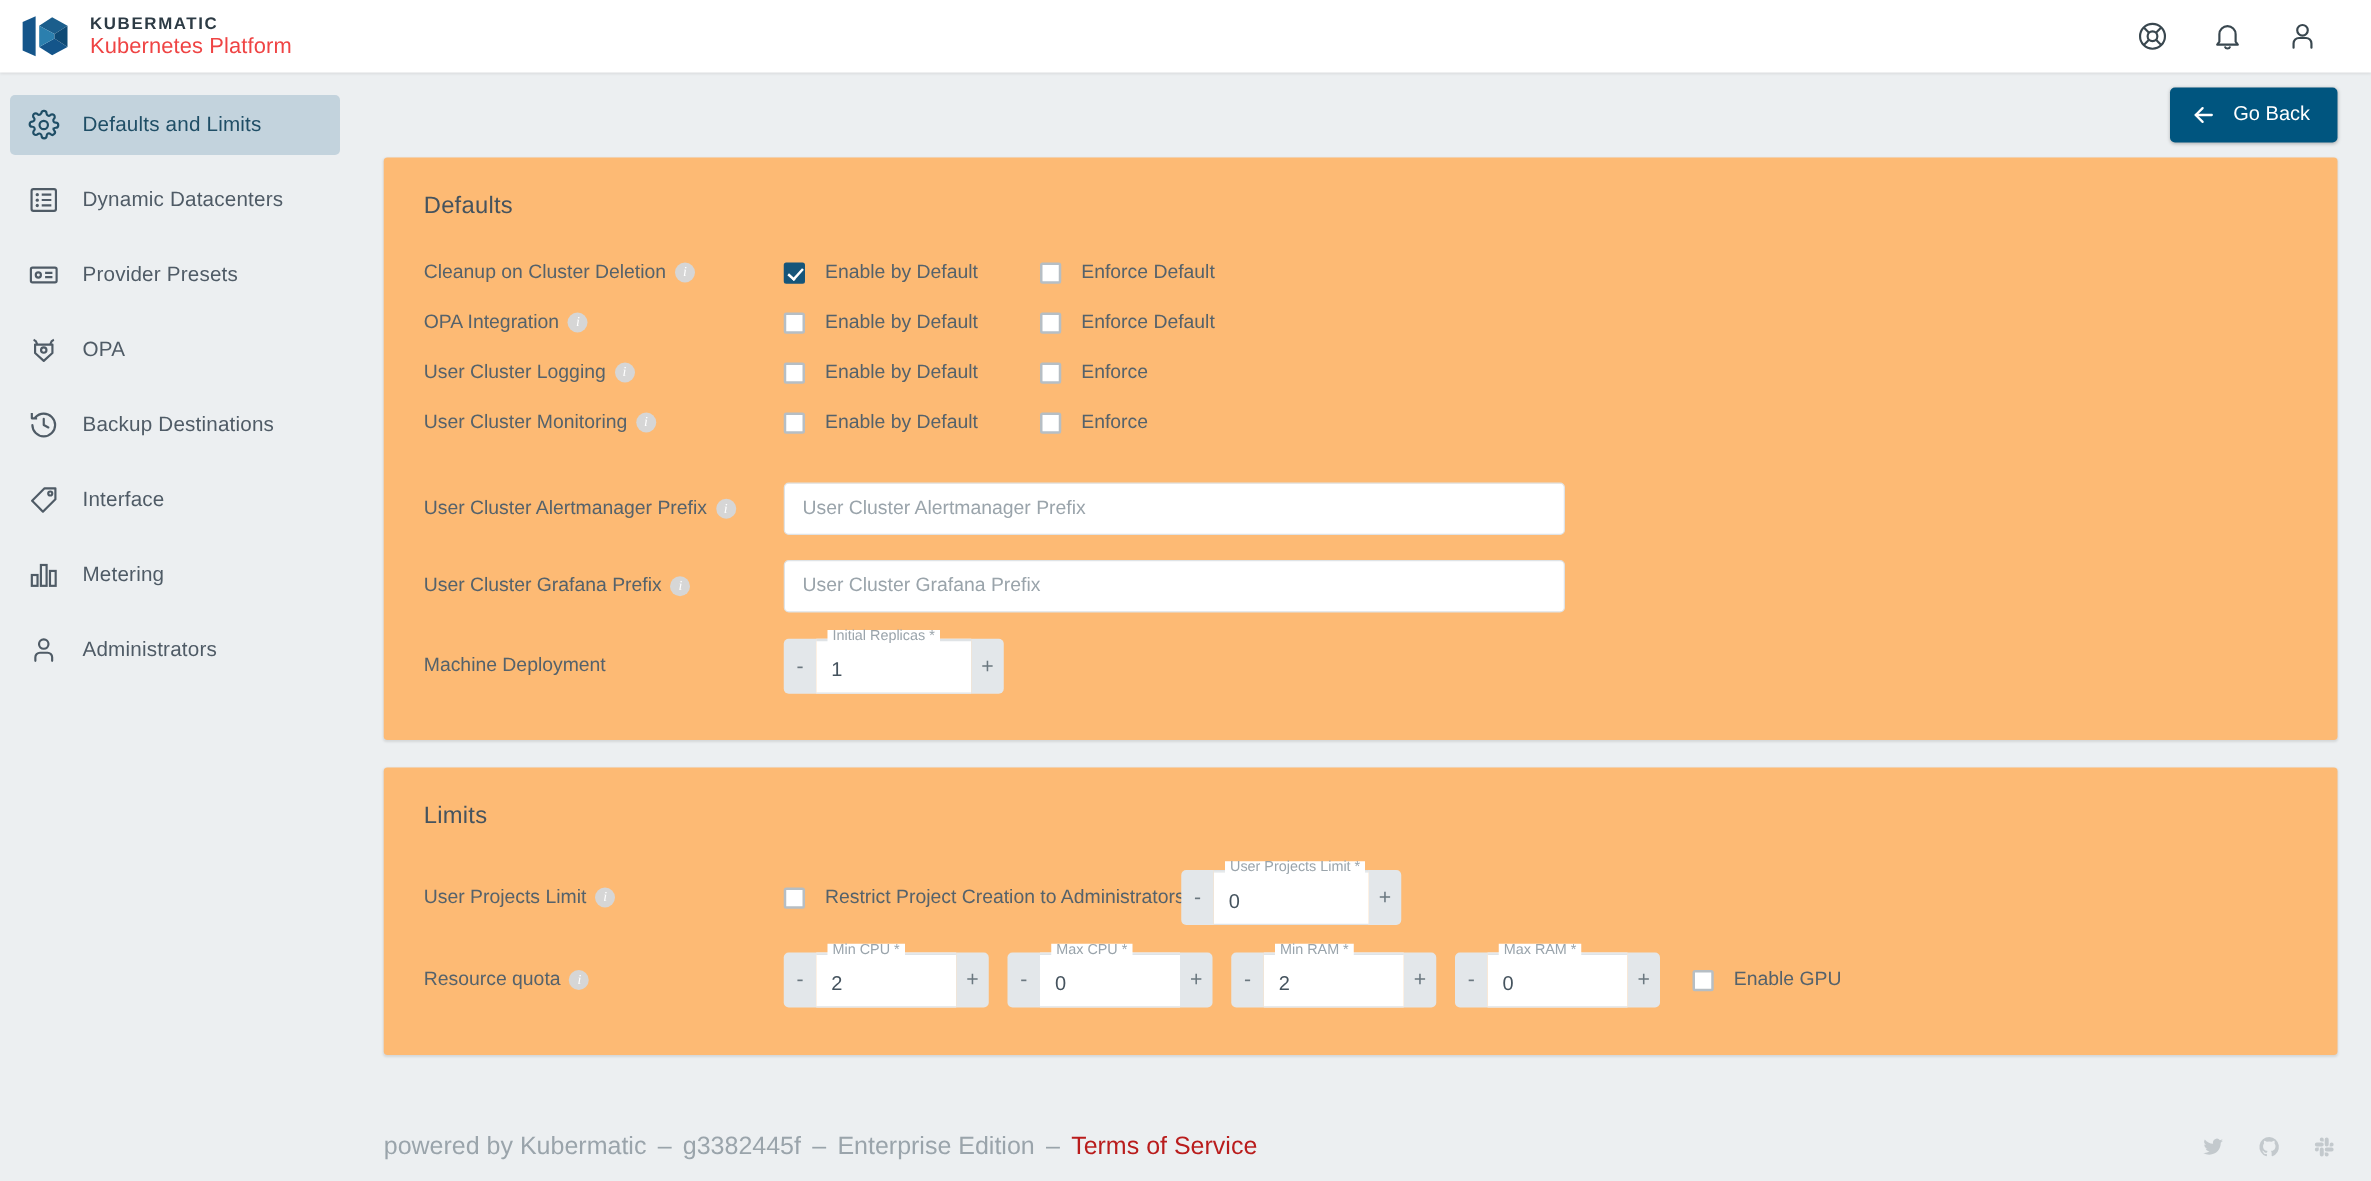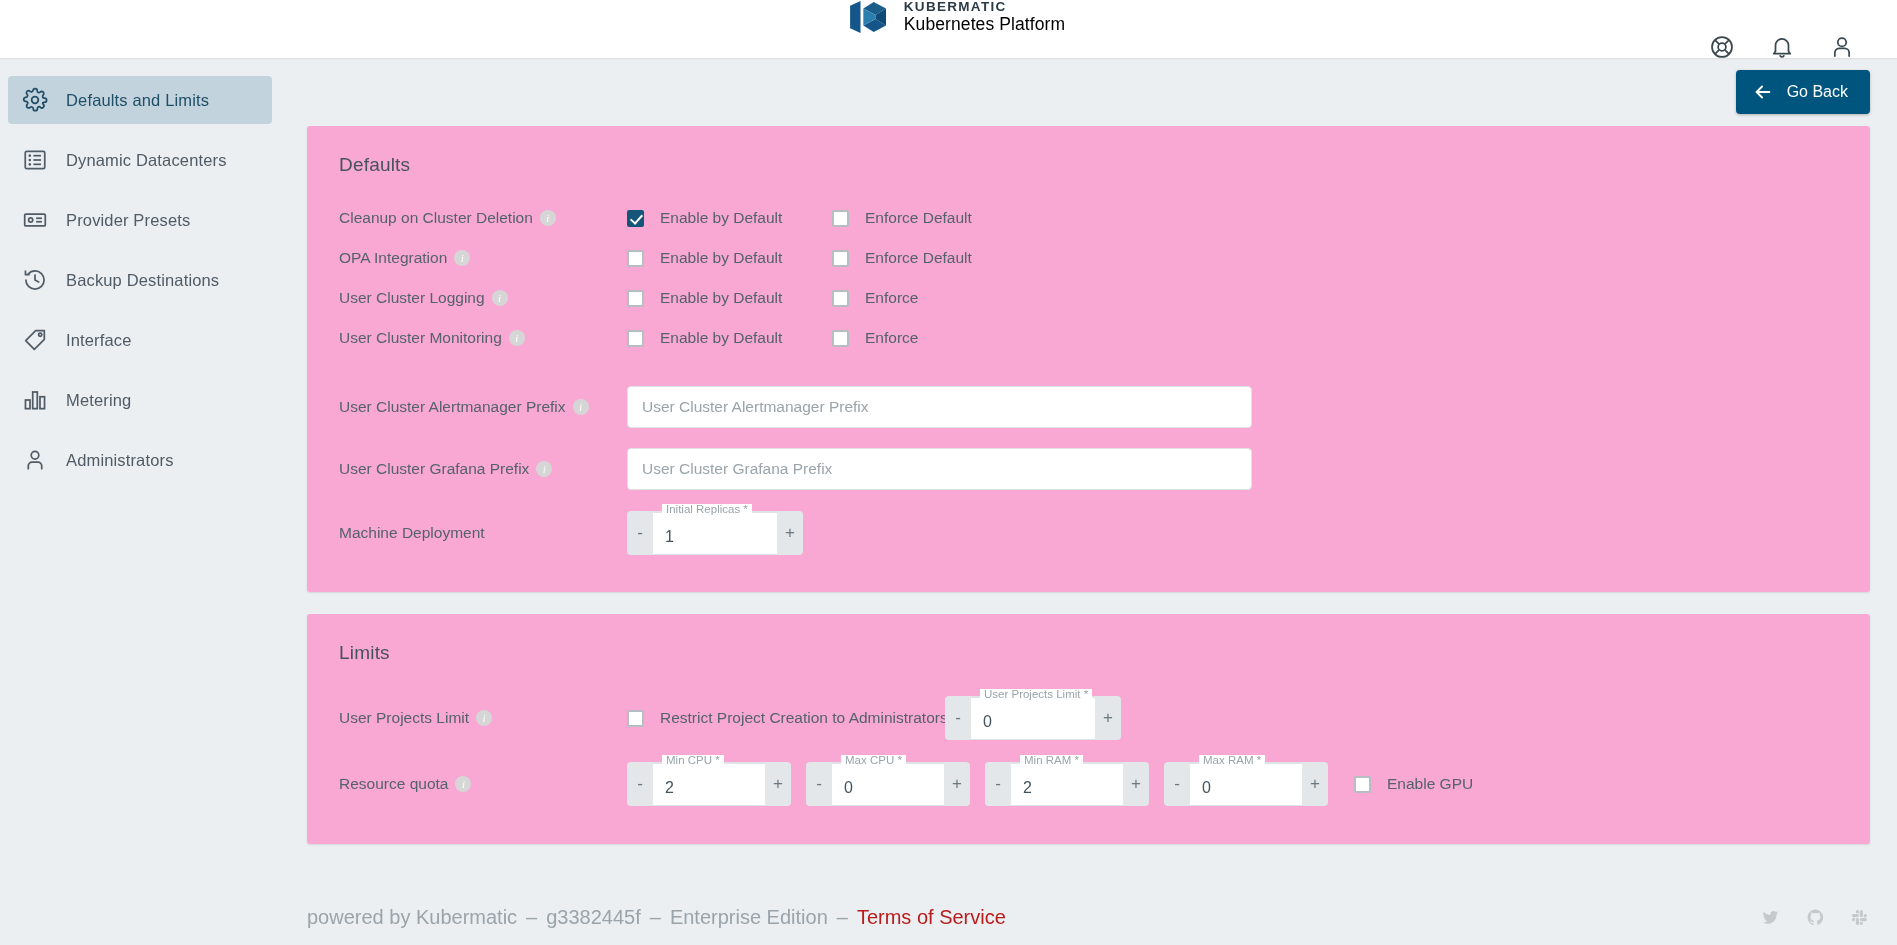--- a/index.html
+++ b/index.html
@@ -8,29 +8,28 @@
     font-family: "Liberation Sans", sans-serif;
     background: #eceff1;
     overflow: hidden;
   }
   
   .topbar {
     position: absolute; top: 0; left: 0; width: 1897px; height: 58px;
     background: #ffffff; display: flex; align-items: center;
     box-shadow: 0 1px 2px rgba(0,0,0,.08);
     z-index: 5;
-    flex-direction: column;
   }
   .logo-wrap { display: flex; align-items: center; margin-left: 16px; }
   .logo-mark { width: 42px; height: 34px; flex: none; }
   .logo-text { margin-left: 14px; line-height: 1.08; }
   .logo-line1 {
     font-size: 13.5px; font-weight: bold; letter-spacing: 1.3px; color: #2d3b45;
   }
-  .logo-line2 { font-size: 17.5px; color: #000000; letter-spacing: .1px; }
+  .logo-line2 { font-size: 17.5px; color: #ef4444; letter-spacing: .1px; }
   .topbar-right {
     margin-left: auto; display: flex; align-items: center; gap: 34px; margin-right: 42px;
   }
   .topicon { width: 26px; height: 26px; cursor: pointer; color: #39474f; }
 
   
   .sidebar {
     position: absolute; top: 58px; left: 0; width: 280px; height: 887px;
     background: #eceff1; padding-top: 18px;
   }
@@ -49,21 +48,21 @@
     position: absolute; right: 27px; top: 12px;
     height: 44px; padding: 0 22px 0 16px;
     background: #00557f; color: #fff; border: none; border-radius: 4px;
     font-size: 16px; font-family: inherit; cursor: pointer;
     display: flex; align-items: center; gap: 13px;
     box-shadow: 0 1px 3px rgba(0,0,0,.25);
   }
   .go-back svg { width: 22px; height: 22px; }
 
   .card {
-    background: #f9a8d4; margin: 0 27px 22px 27px;
+    background: #fdba74; margin: 0 27px 22px 27px;
     border-radius: 3px; box-shadow: 0 1px 2px rgba(0,0,0,.10);
     padding: 28px 32px 26px 32px;
   }
   .card-title { font-size: 19px; color: #45535e; margin-bottom: 22px; letter-spacing: .2px; }
 
   .row { display: flex; align-items: center; min-height: 40px; }
   .row-label {
     width: 288px; flex: none; font-size: 15.5px; color: #55626b;
     display: flex; align-items: center;
   }
@@ -203,20 +202,29 @@
   <div class="nav-item">
     <svg class="nav-ico" viewBox="0 0 24 24" fill="none" stroke="currentColor" stroke-width="1.6">
       <rect x="2.5" y="6.5" width="19" height="11" rx="1.2"></rect>
       <circle cx="8" cy="12" r="1.9"></circle>
       <line x1="13" y1="10.4" x2="18.4" y2="10.4"></line>
       <line x1="13" y1="13.6" x2="18.4" y2="13.6"></line>
     </svg>
     <span class="nav-label">Provider Presets</span>
   </div>
 
+  <div class="nav-item">
+    <svg class="nav-ico" viewBox="0 0 24 24" fill="none" stroke="currentColor" stroke-width="1.6">
+      <path d="M4.5 4.5c1.6.6 2.3 1.8 2.6 3"></path>
+      <path d="M19.5 4.5c-1.6.6-2.3 1.8-2.6 3"></path>
+      <path d="M5.6 8h12.8v6.2L12 20 5.6 14.2z" stroke-linejoin="round"></path>
+      <circle cx="12" cy="12" r="2"></circle>
+    </svg>
+    <span class="nav-label">OPA</span>
+  </div>
 
   <div class="nav-item">
     <svg class="nav-ico" viewBox="0 0 24 24" fill="none" stroke="currentColor" stroke-width="1.6">
       <path d="M3.6 12a8.4 8.4 0 108.4-8.4 8.4 8.4 0 00-6.3 2.9" stroke-linecap="round"></path>
       <polyline points="3.2,3.2 3.2,7.1 7.1,7.1" stroke-linejoin="round"></polyline>
       <polyline points="12,7.4 12,12 15.4,13.8" stroke-linecap="round" stroke-linejoin="round"></polyline>
     </svg>
     <span class="nav-label">Backup Destinations</span>
   </div>
 

